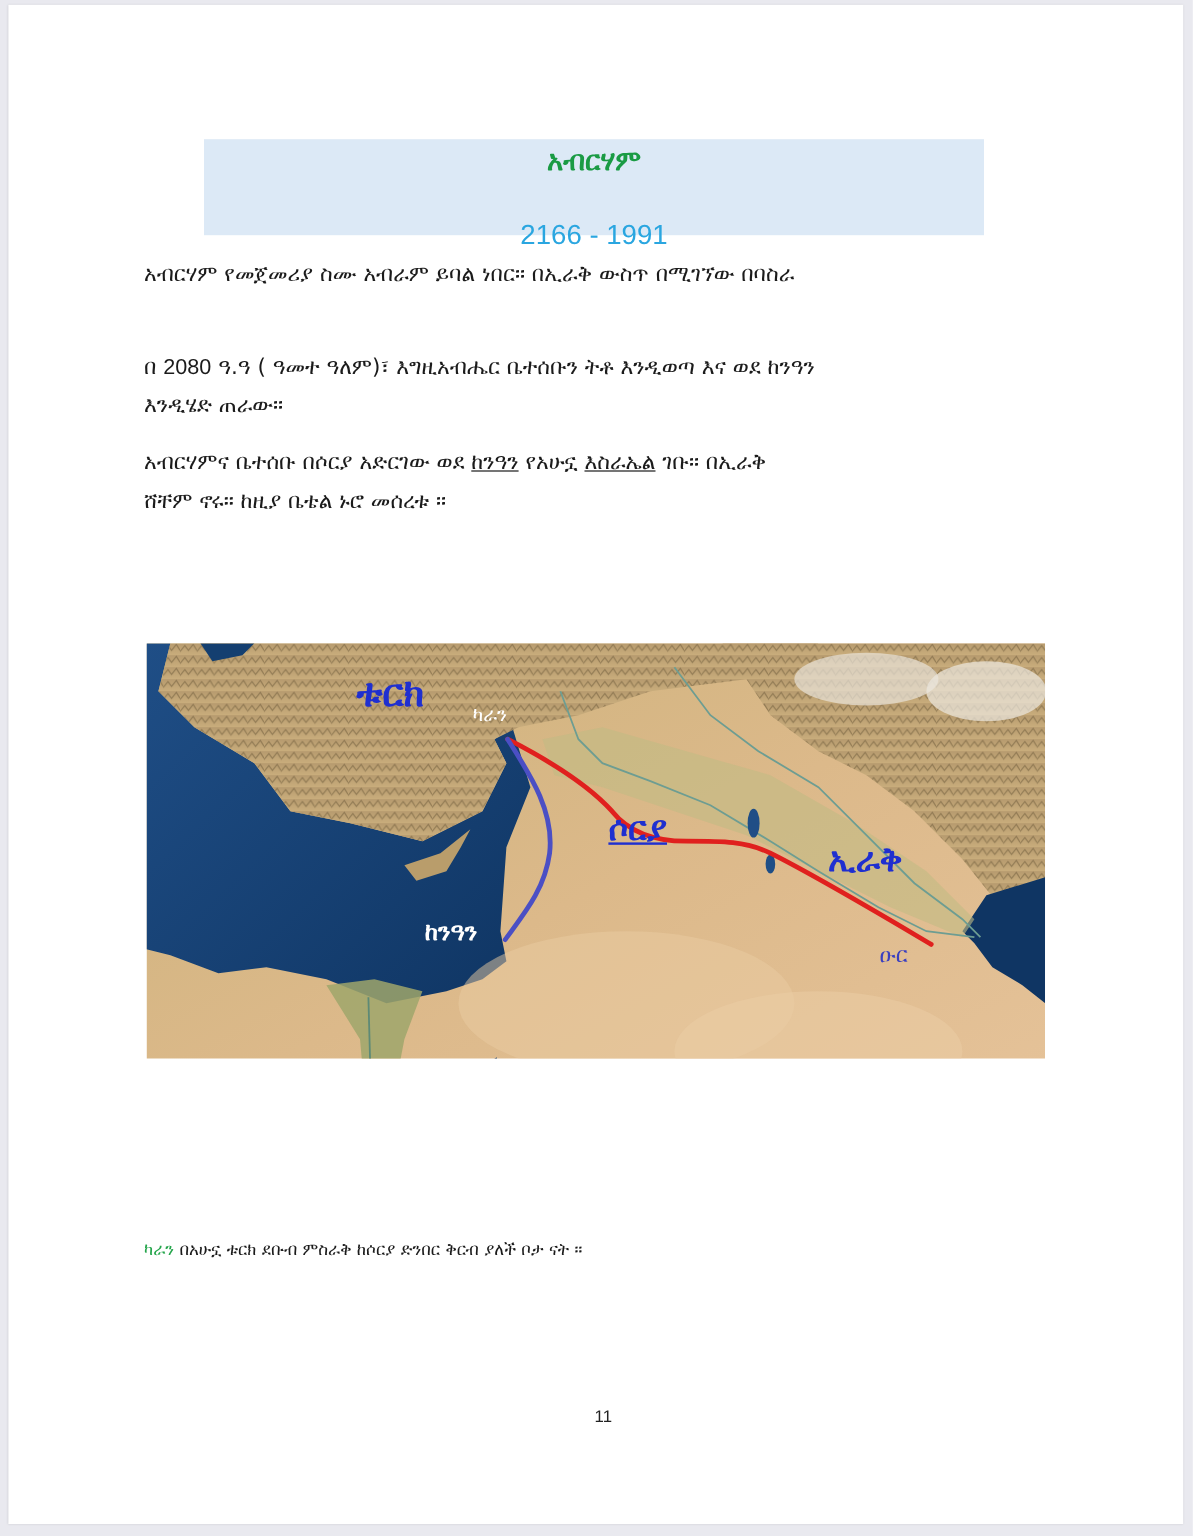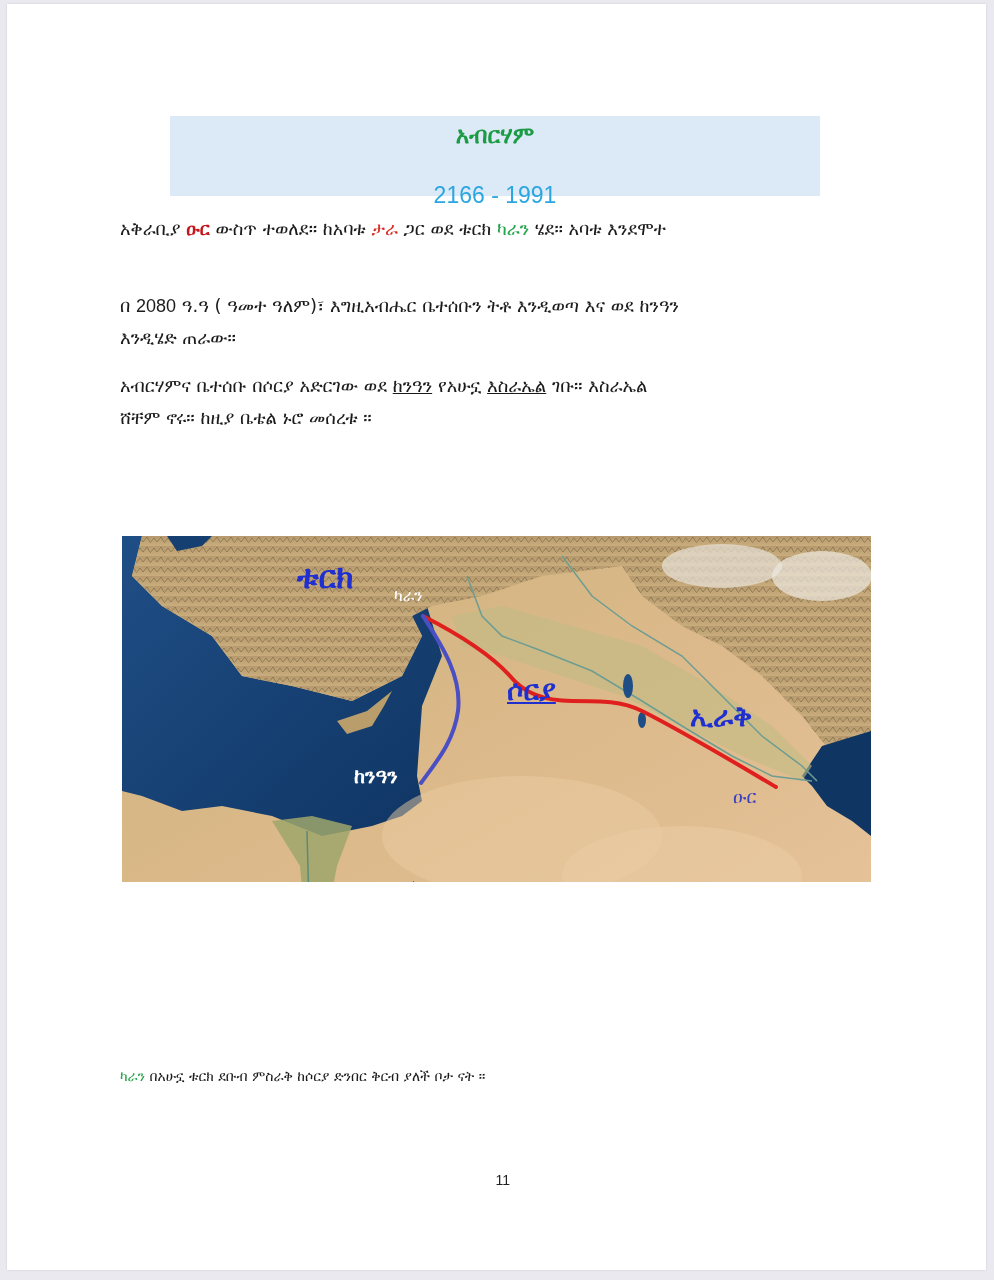--- a/index.html
+++ b/index.html
@@ -52,50 +52,50 @@
       overflow: hidden;
     }
     .map svg { display: block; }
     .map-label {
       position: absolute;
       font-weight: bold;
       white-space: nowrap;
     }
     .caption {
       position: absolute; left: 120px; top: 1034px;
-      font-size: 14px; color: #1b1b1b; white-space: nowrap; margin-top: 34px;
+      font-size: 14px; color: #1b1b1b; white-space: nowrap;
     }
     .page-num {
       position: absolute; left: 480px; top: 1172px;
       width: 30px; text-align: right;
       font-size: 14px; color: #222;
       font-family: "Liberation Sans", sans-serif;
     }
   </style>
 </head>
 <body>
 
 <div class="page"></div>
 
 <div class="title-box">
   <div class="title-name">አብርሃም</div>
   <div class="title-years">2166 - 1991</div>
 </div>
 
 <div class="para" style="top:213px;">
-  <span class="line"><span>አቅራቢያ </span><span class="red-bold">ዑር</span><span> ውስጥ ተወለደ። ከአባቱ </span><span class="red">ታራ</span><span> ጋር ወደ ቱርክ </span><span class="green">ካራን</span><span> ሄደ። አባቱ እንደሞተ</span></span>
+  <span class="line">አብርሃም የመጀመሪያ ስሙ አብራም ይባል ነበር። በኢራቅ ውስጥ በሚገኘው በባስራ</span>
 </div>
 
 <div class="para" style="top:290px;">
   <span class="line"><span>በ </span><span class="num">2080</span><span> ዓ.ዓ ( ዓመተ ዓለም)፣ እግዚአብሔር ቤተሰቡን ትቶ እንዲወጣ እና ወደ ከንዓን</span></span>
   <span class="line">እንዲሄድ ጠራው።</span>
 </div>
 
 <div class="para" style="top:370px;">
-  <span class="line"><span>አብርሃምና ቤተሰቡ በሶርያ አድርገው  ወደ </span><span class="u">ከንዓን</span><span> የአሁኗ </span><span class="u">እስራኤል</span><span> ገቡ። እስራኤል</span></span>
+  <span class="line"><span>አብርሃምና ቤተሰቡ በሶርያ አድርገው  ወደ </span><span class="u">ከንዓን</span><span> የአሁኗ </span><span class="u">እስራኤል</span><span> ገቡ። በኢራቅ</span></span>
   <span class="line">ሸቸም ኖሩ።  ከዚያ ቤቴል ኑሮ መሰረቱ ።</span>
 </div>
 
 <div class="map">
   <svg width="749" height="408" viewBox="0 0 749 408">
     <defs>
       <linearGradient id="sea" x1="0" y1="0" x2="1" y2="1">
         <stop offset="0" stop-color="#1f4e86"></stop>
         <stop offset="1" stop-color="#0f3563"></stop>
       </linearGradient>

